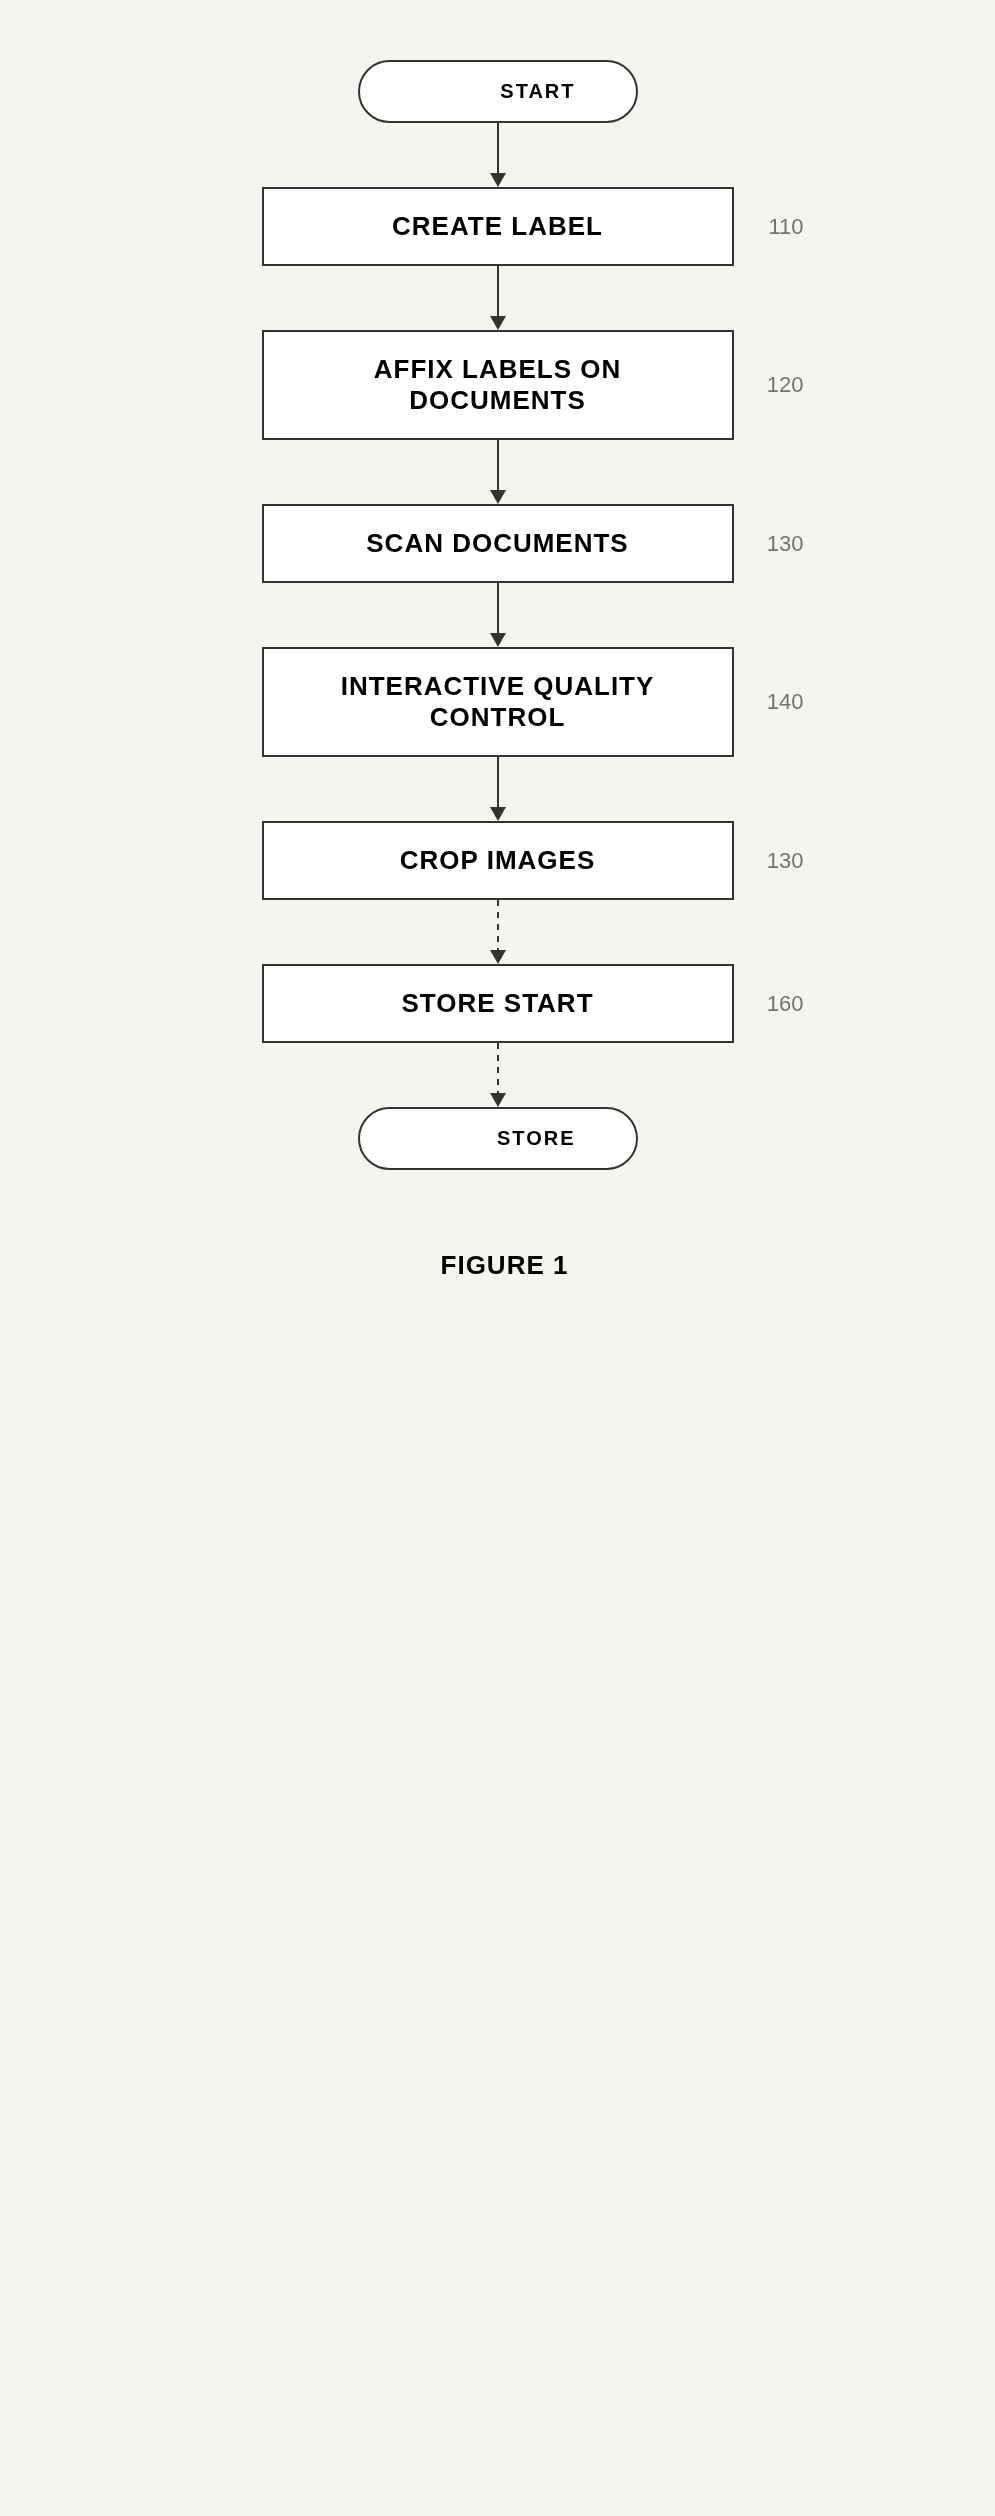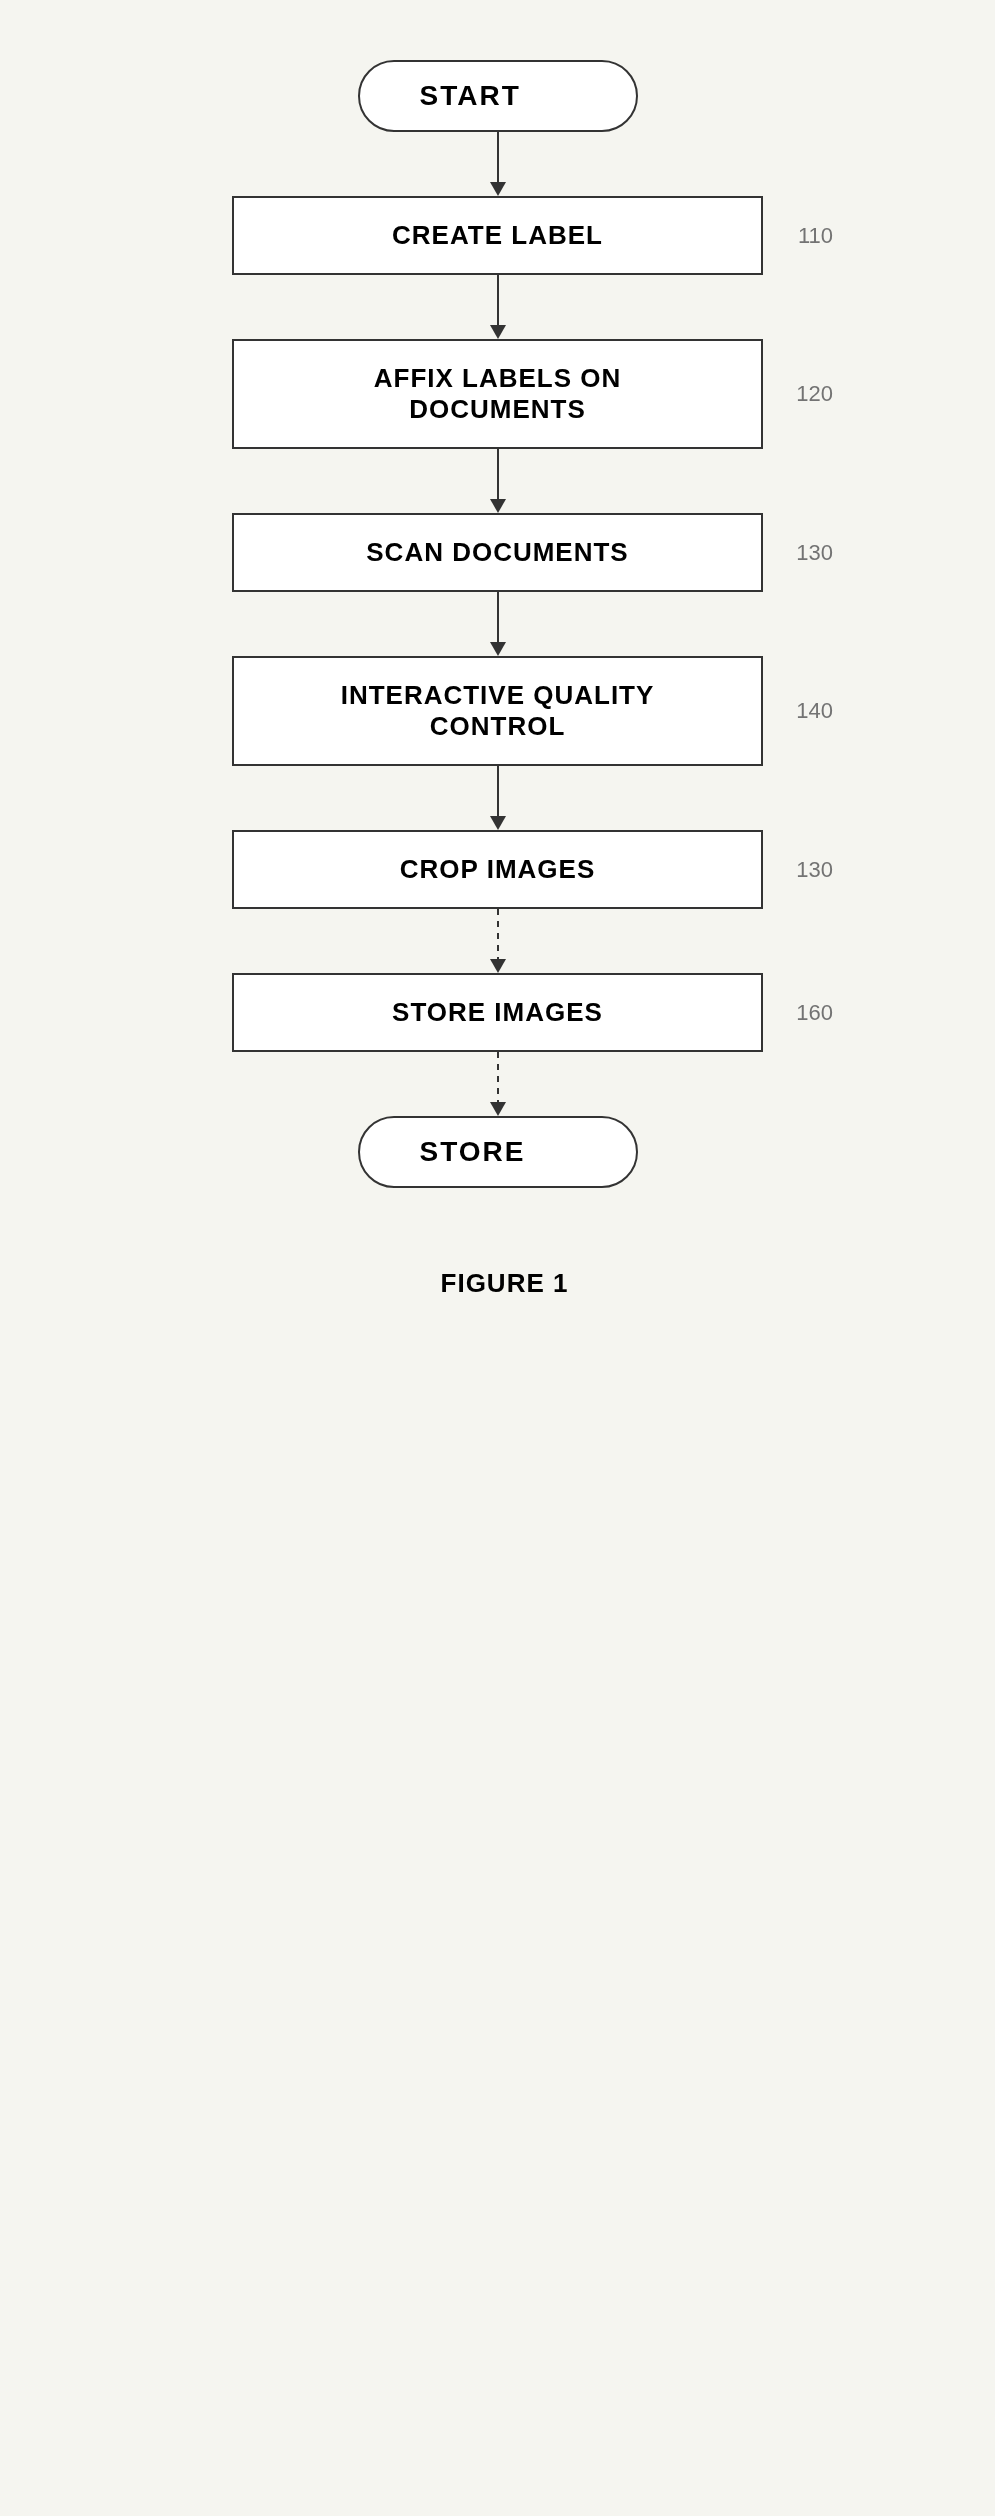--- a/index.html
+++ b/index.html
@@ -36,39 +36,39 @@
       position: relative;
       width: 700px;
     }
 
     
     .node-rounded {
       border: 2px solid #333;
       border-radius: 40px;
       padding: 18px 60px;
       background: #fff;
-      font-size: 28px;
+      font-size: 20px;
       font-weight: bold;
       letter-spacing: 2px;
-      text-align: left;
+      text-align: right;
       min-width: 280px;
       position: relative;
     }
 
     
     .node-rect {
       border: 2px solid #333;
       border-radius: 0;
       padding: 22px 30px;
       background: #fff;
       font-size: 26px;
       font-weight: bold;
       letter-spacing: 1px;
       text-align: center;
-      width: 531px;
+      width: 472px;
       position: relative;
     }
 
     
     .arrow-container {
       display: flex;
       flex-direction: column;
       align-items: center;
       position: relative;
     }
@@ -202,21 +202,21 @@
       <span class="ref-number">130</span>
     </div>
 
     <div class="arrow-container">
       <div class="arrow-line arrow-line-dashed"></div>
       <div class="arrowhead"></div>
     </div>
 
     <div class="node-wrapper">
       <div class="node-rect">
-        <span>STORE IMAGES</span>
+        <span>STORE START</span>
       </div>
       <span class="ref-number">160</span>
     </div>
 
     <div class="arrow-container">
       <div class="arrow-line arrow-line-dashed"></div>
       <div class="arrowhead"></div>
     </div>
 
     <div class="node-wrapper">

